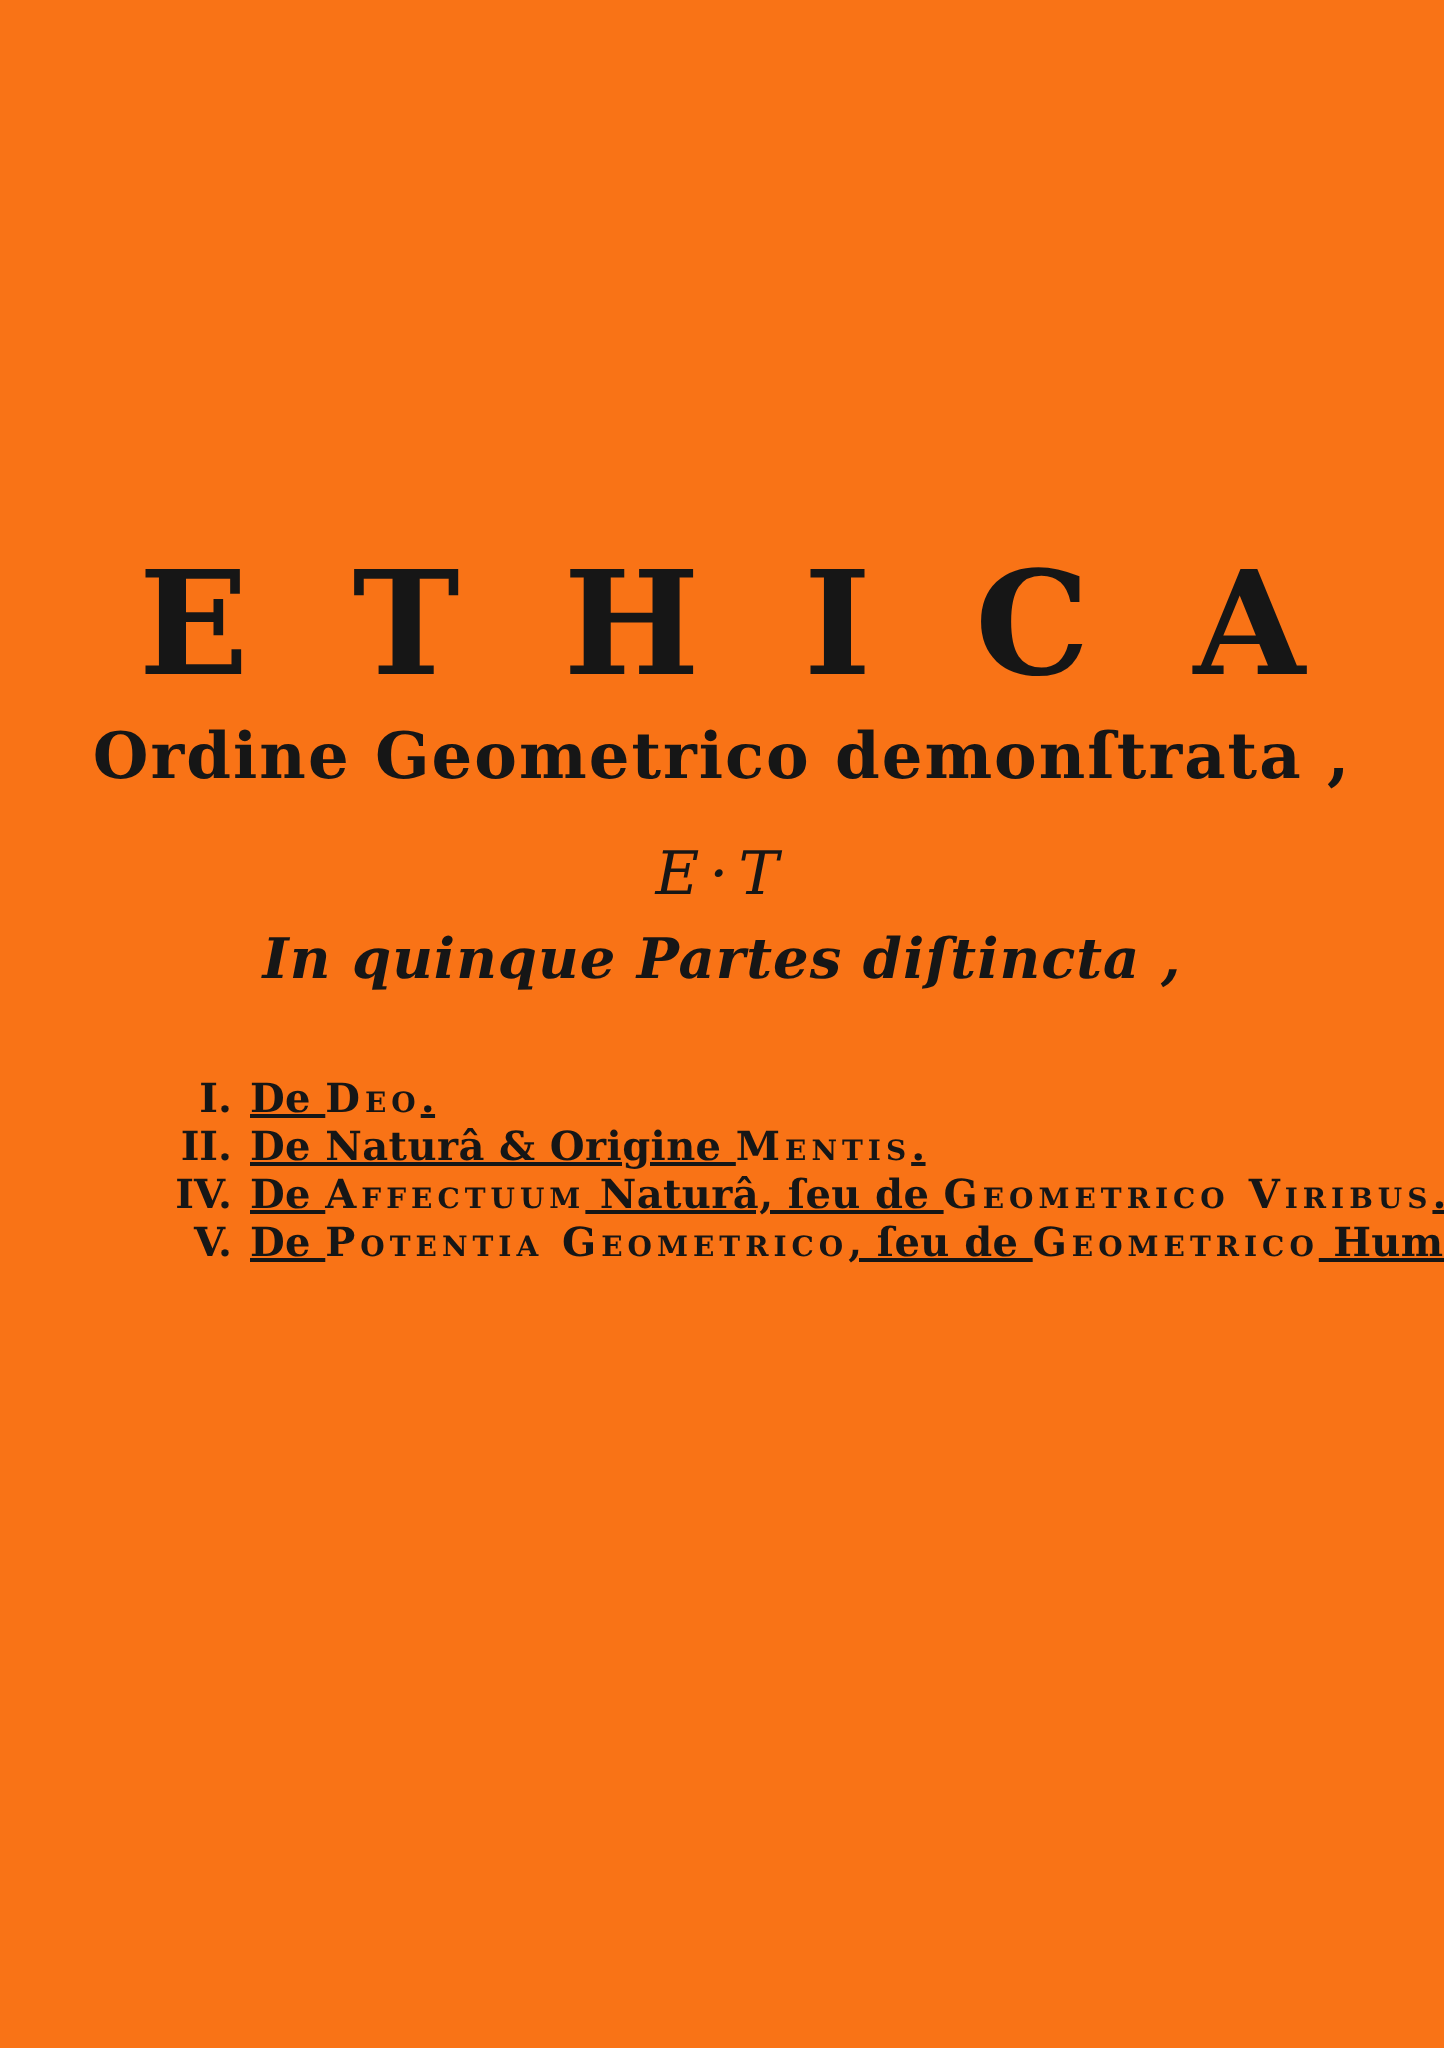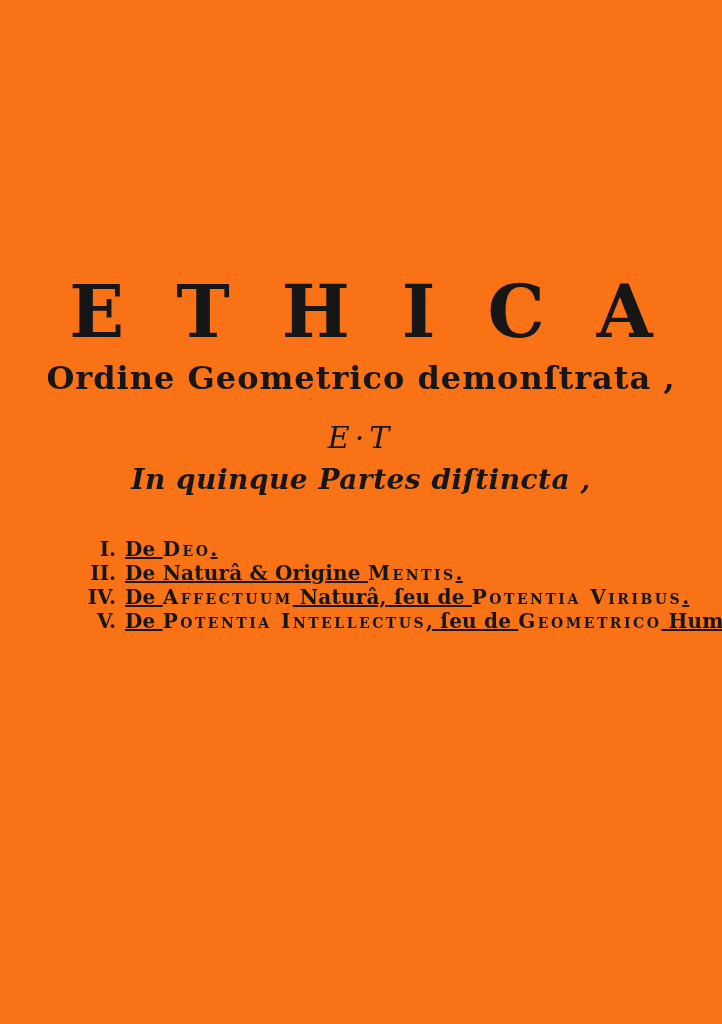--- a/index.html
+++ b/index.html
@@ -114,21 +114,21 @@
       <div class="part-row">
         <span class="part-numeral">I.</span>
         <span class="part-text"><span class="rm">De </span><span class="sc">Deo</span><span class="rm">.</span></span>
       </div>
       <div class="part-row">
         <span class="part-numeral">II.</span>
         <span class="part-text"><span class="rm">De Naturâ &amp; Origine </span><span class="sc">Mentis</span><span class="rm">.</span></span>
       </div>
       <div class="part-row">
         <span class="part-numeral">IV.</span>
-        <span class="part-text"><span class="rm">De </span><span class="sc">Affectuum</span><span class="rm"> Naturâ, ſeu de </span><span class="sc">Potentia Viribus</span><span class="rm">.</span></span>
+        <span class="part-text"><span class="rm">De </span><span class="sc">Affectuum</span><span class="rm"> Naturâ, ſeu de </span><span class="sc">Geometrico Viribus</span><span class="rm">.</span></span>
       </div>
       <div class="part-row">
         <span class="part-numeral">V.</span>
-        <span class="part-text"><span class="rm">De </span><span class="sc">Potentia Intellectus</span><span class="rm">, ſeu de </span><span class="sc">Geometrico</span><span class="rm"> Humanâ.</span></span>
+        <span class="part-text"><span class="rm">De </span><span class="sc">Potentia Geometrico</span><span class="rm">, ſeu de </span><span class="sc">Geometrico</span><span class="rm"> Humanâ.</span></span>
       </div>
     </div>
 
 </div>
 
 </body></html>

